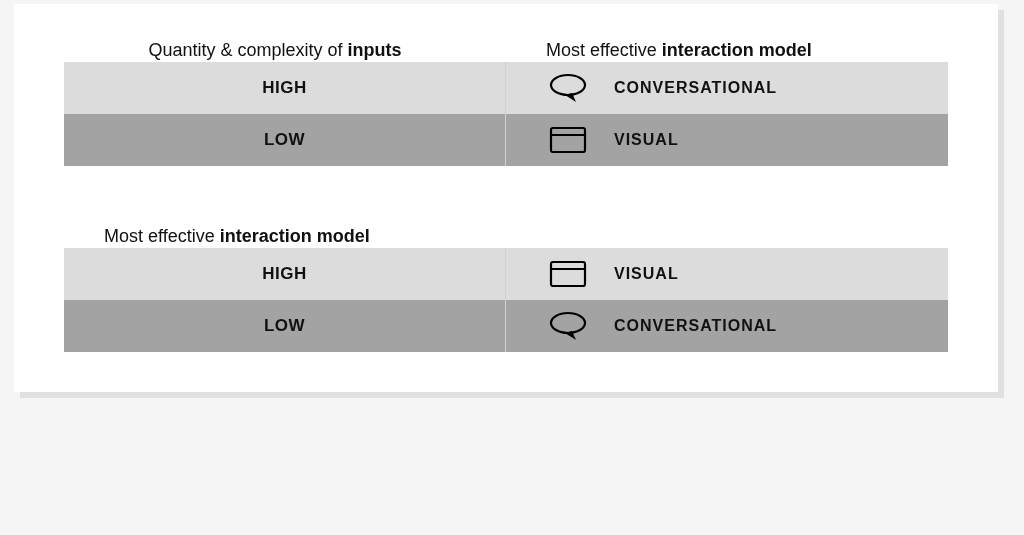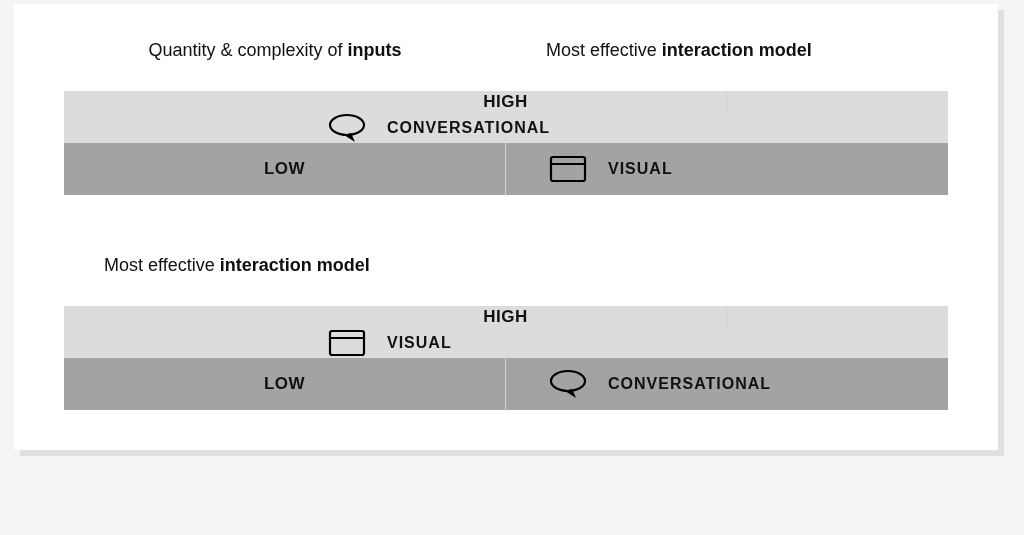--- a/index.html
+++ b/index.html
@@ -17,55 +17,55 @@
   }
   .card {
     background: #fff;
     position: relative;
     top: -6px;
     left: -6px;
     padding: 36px 50px 40px 50px;
   }
   .header-row {
     display: flex;
-    padding: 0 0 30px 0;
+    padding: 0 0 1px 0;
     font-size: 18px;
     font-weight: 400;
   }
   .header-row .left, .header-row .right {
     width: 50%;
   }
   .header-row .left { text-align: center; padding-right: 20px; }
   .header-row .right { padding-left: 40px; }
   .header-row strong { font-weight: 700; }
   .row {
     display: flex;
     align-items: center;
     height: 52px;
   }
-  .row.dark { background: #dcdcdc; flex-direction: column; }
+  .row.dark { background: #dcdcdc; }
   .row.light { background: #a3a3a3; }
   .cell-left {
     width: 50%;
     text-align: center;
     font-weight: 800;
     letter-spacing: 0.5px;
     font-size: 17px;
     border-right: 1px solid #d0d0d0;
     height: 100%;
     display: flex;
     align-items: center;
     justify-content: center;
   }
   .cell-right {
     width: 50%;
     display: flex;
     align-items: center;
     padding-left: 40px;
-    gap: 18px;
+    gap: 24px;
   }
   .cell-right .label {
     font-weight: 800;
     letter-spacing: 1px;
     font-size: 16px;
   }
   .icon-wrap {
     width: 44px;
     display: flex;
     justify-content: center;

